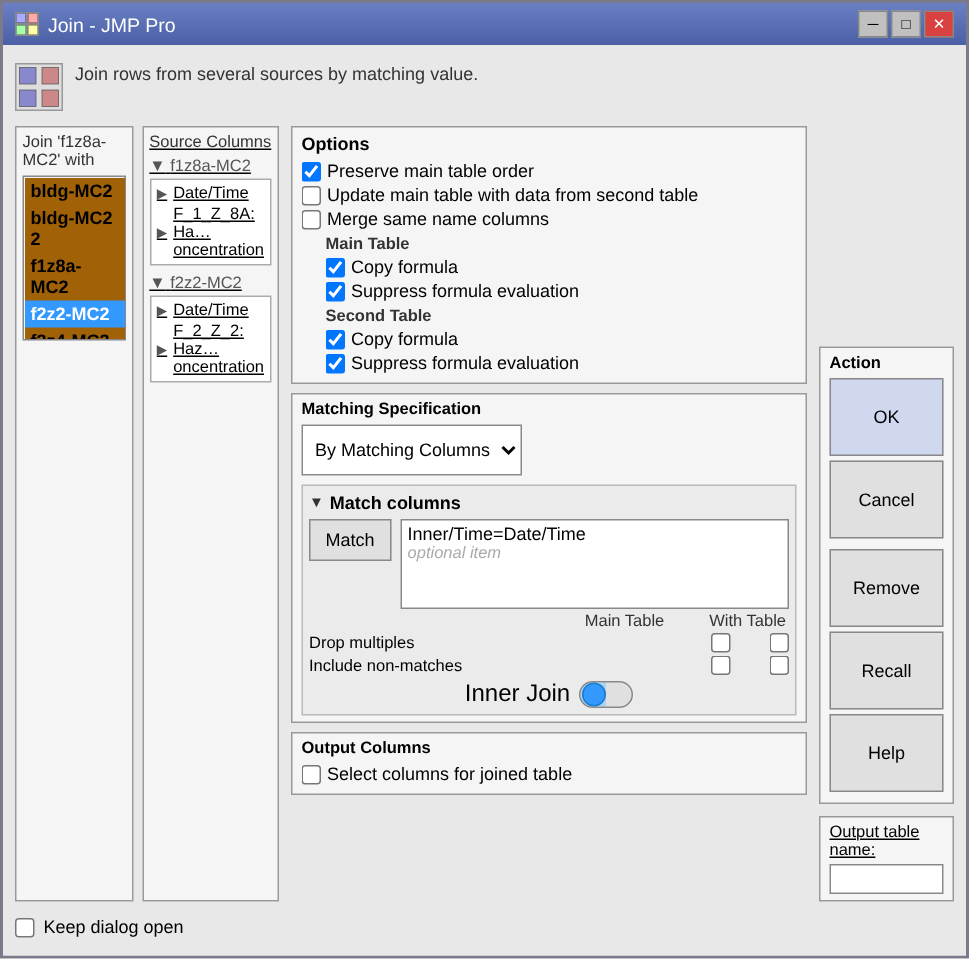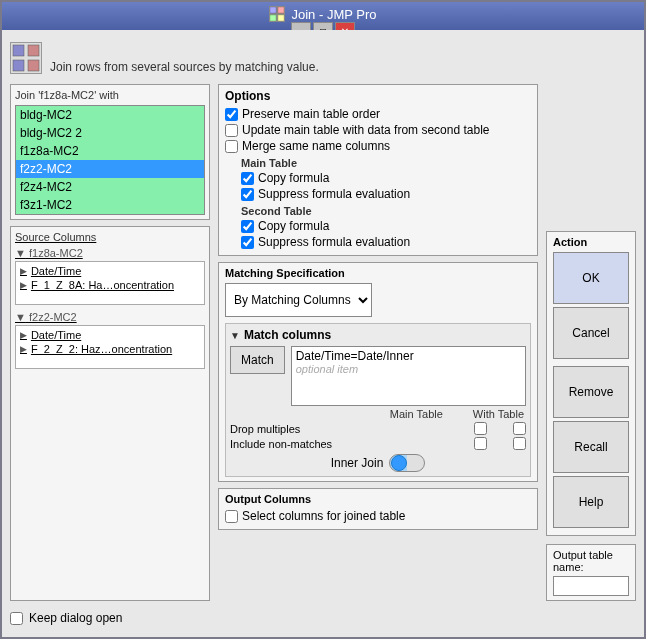--- a/index.html
+++ b/index.html
@@ -21,21 +21,20 @@
     }
     .title-bar {
       background: linear-gradient(to bottom, #6a7fc4, #4a5fa4);
       color: white;
       padding: 4px 8px;
       display: flex;
       align-items: center;
       justify-content: space-between;
       height: 28px;
       flex-shrink: 0;
-      flex-direction: column;
     }
     .title-bar-left {
       display: flex;
       align-items: center;
       gap: 6px;
     }
     .title-bar-icon {
       width: 16px;
       height: 16px;
       background: #888;
@@ -69,21 +68,21 @@
     .content {
       flex: 1;
       padding: 8px;
       display: flex;
       flex-direction: column;
       gap: 6px;
       background: #e8e8e8;
     }
     .header-bar {
       display: flex;
-      align-items: flex-end;
+      align-items: flex-start;
       gap: 8px;
       padding: 4px 0;
     }
     .header-icon {
       width: 32px;
       height: 32px;
       border: 1px solid #999;
       background: #ddd;
       display: flex;
       align-items: center;
@@ -95,40 +94,41 @@
       color: #333;
     }
     .main-row {
       display: flex;
       gap: 8px;
       flex: 1;
     }
     
     .left-panel {
       display: flex;
-      flex-direction: column;
+      flex-direction: row;
       gap: 6px;
-      width: 200px;
+      width: 176px;
       flex-shrink: 0;
     }
     .group-box {
       border: 1px solid #999;
       background: #f5f5f5;
       padding: 4px;
     }
     .group-box-title {
       font-size: 11px;
       color: #333;
       margin-bottom: 4px;
     }
     .list-box {
       border: 1px solid #888;
-      background: #86efac;
+      background: #a16207;
       height: 110px;
       overflow-y: auto;
+      font-weight: bold;
     }
     .list-item {
       padding: 2px 4px;
       cursor: pointer;
       font-size: 12px;
     }
     .list-item.selected {
       background: #3399ff;
       color: white;
     }
@@ -288,21 +288,21 @@
     }
     .checkboxes-right {
       display: flex;
       gap: 26px;
     }
     .inner-join-row {
       display: flex;
       align-items: center;
       justify-content: center;
       gap: 6px;
-      font-size: 12px;
+      font-size: 16px;
       margin-top: 4px;
     }
     .toggle-switch {
       width: 36px;
       height: 18px;
       background: linear-gradient(to right, #aad4f5 50%, #e0e0e0 50%);
       border-radius: 9px;
       position: relative;
       border: 1px solid #888;
       cursor: pointer;
@@ -357,20 +357,21 @@
       text-align: center;
     }
     .action-btn.ok {
       background: #d0d8f0;
     }
     .output-name-group {
       border: 1px solid #999;
       background: #f5f5f5;
       padding: 4px 6px;
       margin-top: 4px;
+      text-decoration: underline;
     }
     .output-name-label {
       font-size: 11px;
       margin-bottom: 3px;
     }
     .output-name-input {
       width: 100%;
       border: 1px solid #888;
       background: white;
       height: 20px;
@@ -531,21 +532,21 @@
           </div>
 
           <div class="match-columns-group">
             <div class="match-columns-header">
               <span class="triangle-expand">▼</span>
               <strong>Match columns</strong>
             </div>
             <div class="match-columns-content">
               <button class="match-btn">Match</button>
               <div class="match-columns-box">
-                <div>Date/Time=Date/Inner</div>
+                <div>Inner/Time=Date/Time</div>
                 <div class="optional-text">optional item</div>
               </div>
             </div>
 
             <div class="table-labels-row">
               <span>Main Table</span>
               <span>With Table</span>
             </div>
 
             <div class="checkboxes-row">

